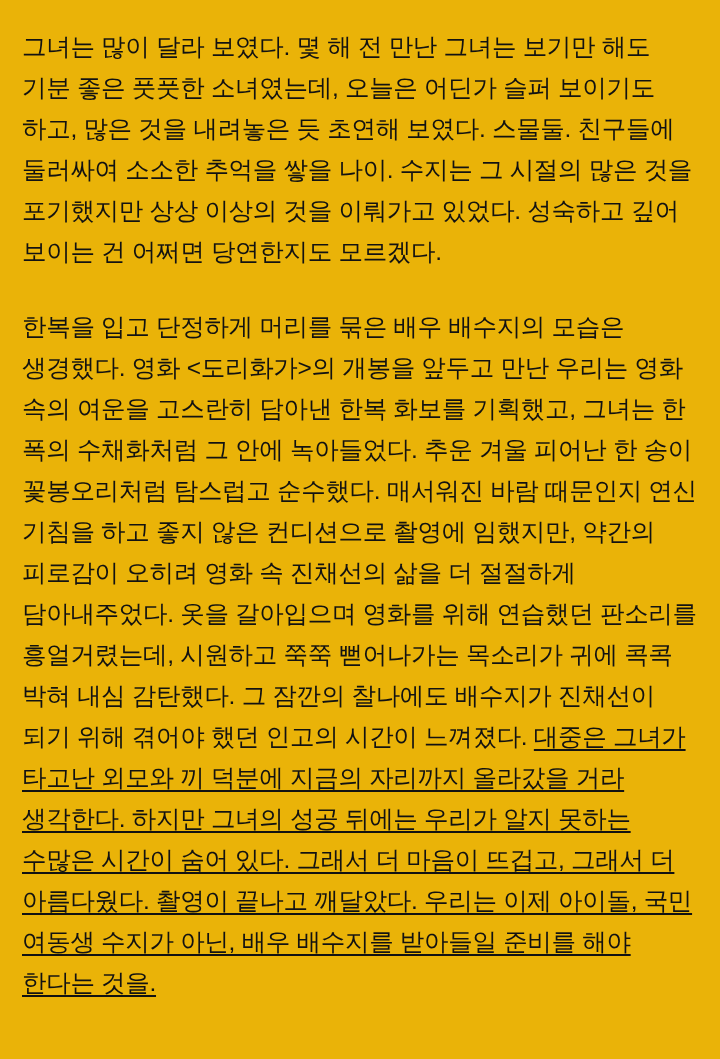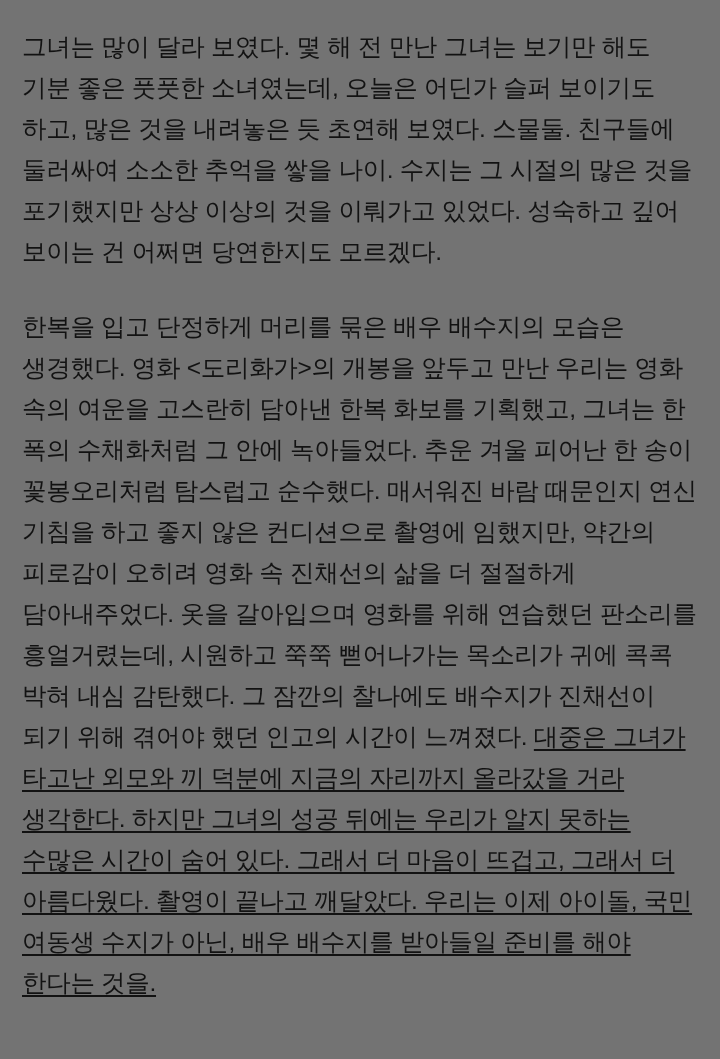--- a/index.html
+++ b/index.html
@@ -11,21 +11,21 @@
     width: 720px;
     min-height: 1059px;
     font-family: "Liberation Sans", "DejaVu Sans", sans-serif;
     color: #111111;
   }
   .page {
     width: 720px;
     min-height: 1059px;
     box-sizing: border-box;
     padding: 26px 22px 20px 22px;
-    background: #737373;
+    background: #eab308;
   }
   .para {
     font-size: 24.5px;
     line-height: 41px;
     letter-spacing: -0.3px;
     color: #121212;
     margin: 0 0 34px 0;
     word-break: keep-all;
     text-align: left;
   }

